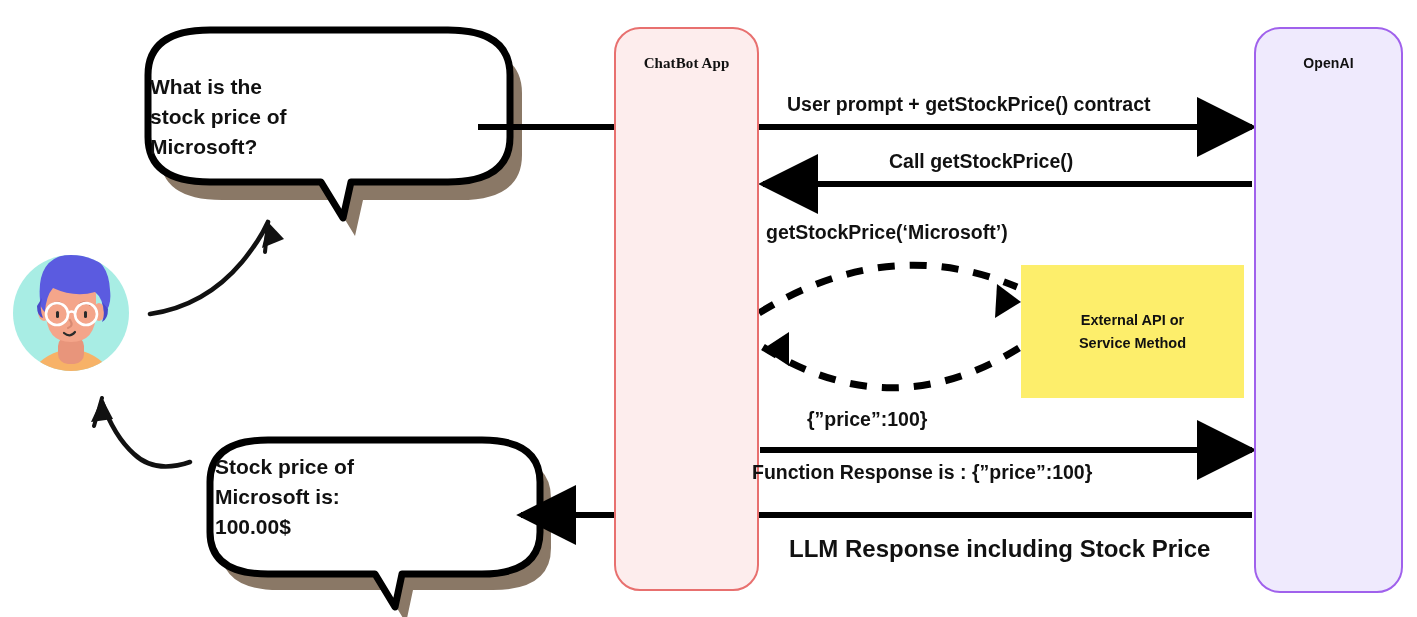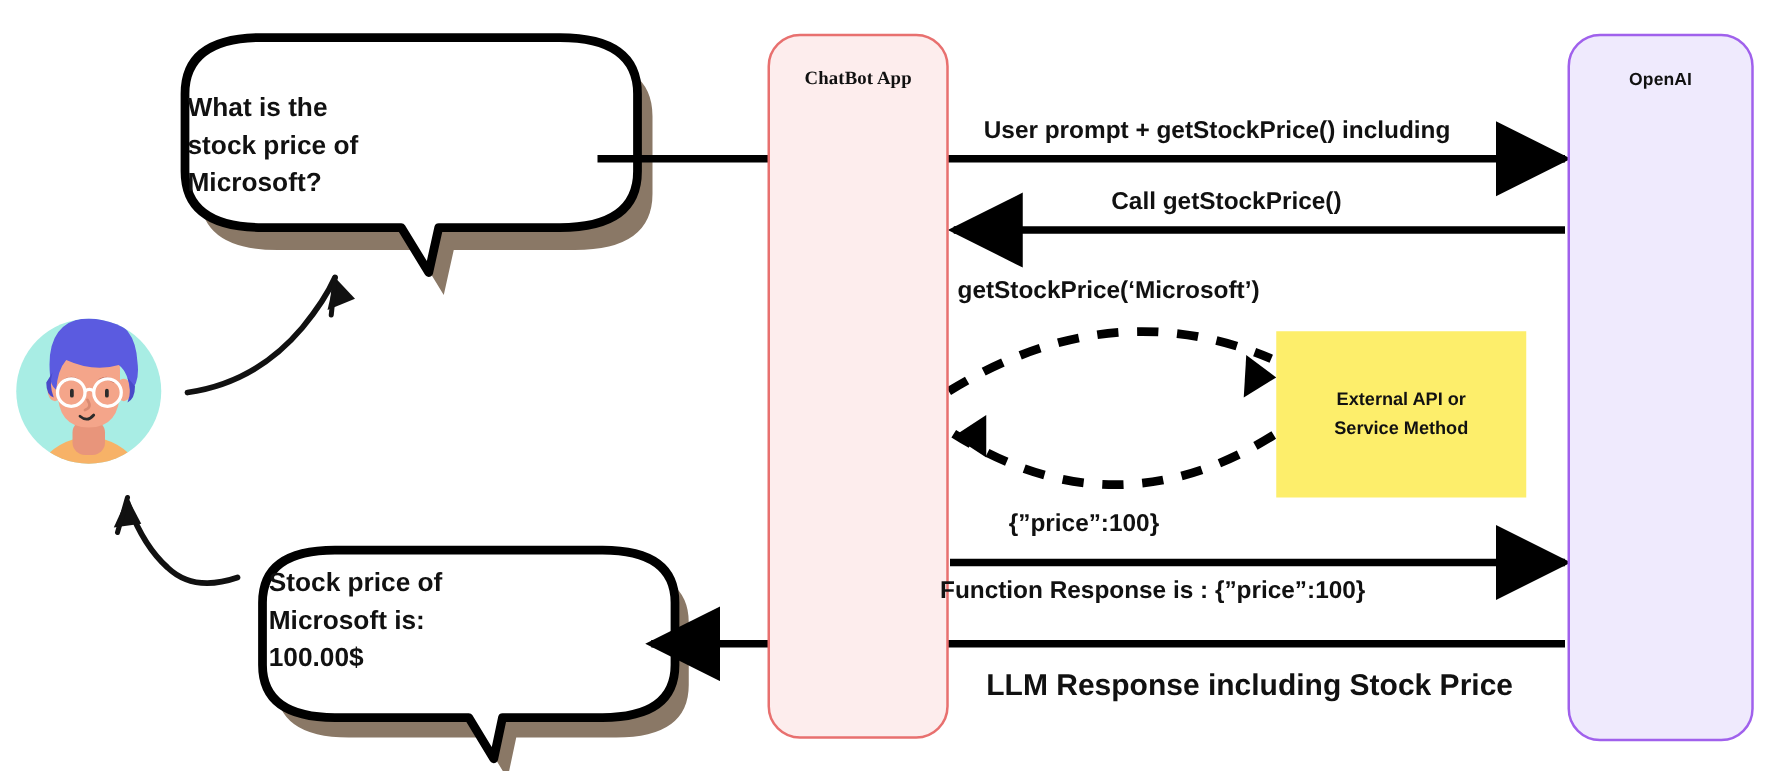--- a/index.html
+++ b/index.html
@@ -31,21 +31,21 @@
   }
   #lane-chatbot .lane-label{font-size:15px;margin-top:26px;font-family:Liberation Serif, serif;}
   #lane-openai{
     left:1254px;top:27px;width:149px;height:566px;
     background:#EFEAFD;border:2px solid #A061EC;
   }
   #lane-openai .lane-label{font-size:14px;margin-top:26px;}
 
   
   #external-box{
-    left:1021px;top:265px;width:200px;height:133px;
+    left:1021px;top:265px;width:223px;height:133px;
     background:#FDEE6B;
     display:flex;align-items:center;justify-content:center;
   }
   #external-box .ext-label{
     font-size:14.5px;font-weight:bold;color:#111;
     text-align:center;line-height:1.55;
   }
   .bubble-text{
     position:absolute;
     text-align:left;
@@ -188,20 +188,20 @@
     <div>stock price of</div>
     <div>Microsoft?</div>
   </div>
 
   <div class="bubble-text" id="bubble-bottom-text">
     <div>Stock price of</div>
     <div>Microsoft is:</div>
     <div>100.00$</div>
   </div>
 
-  <div class="flow-label" id="label-user-prompt">User prompt + getStockPrice() including</div>
+  <div class="flow-label" id="label-user-prompt">User prompt + getStockPrice() contract</div>
   <div class="flow-label" id="label-call-fn">Call getStockPrice()</div>
   <div class="flow-label" id="label-fn-call">getStockPrice(‘Microsoft’)</div>
   <div class="flow-label" id="label-fn-result">{”price”:100}</div>
   <div class="flow-label" id="label-fn-response">Function Response is : {”price”:100}</div>
   <div class="flow-label" id="label-llm-response">LLM Response including Stock Price</div>
 
 </div>
 
 </body></html>

